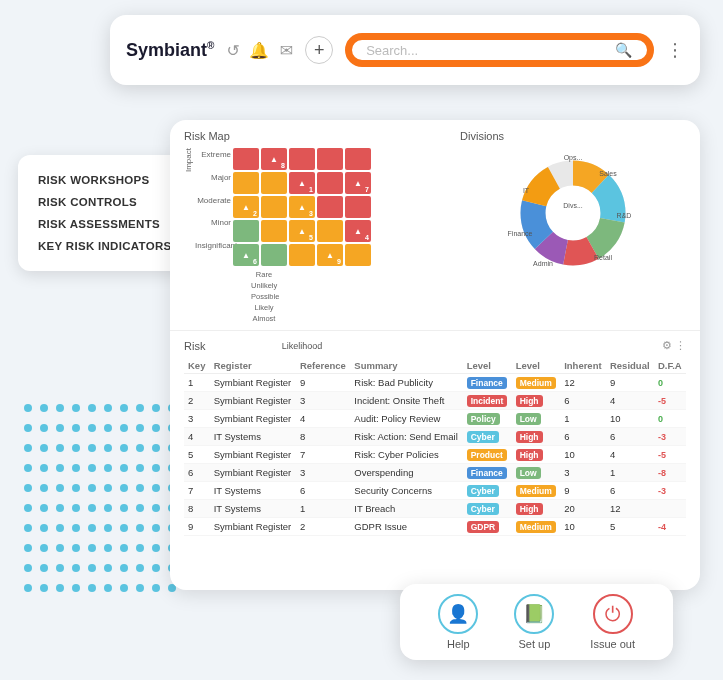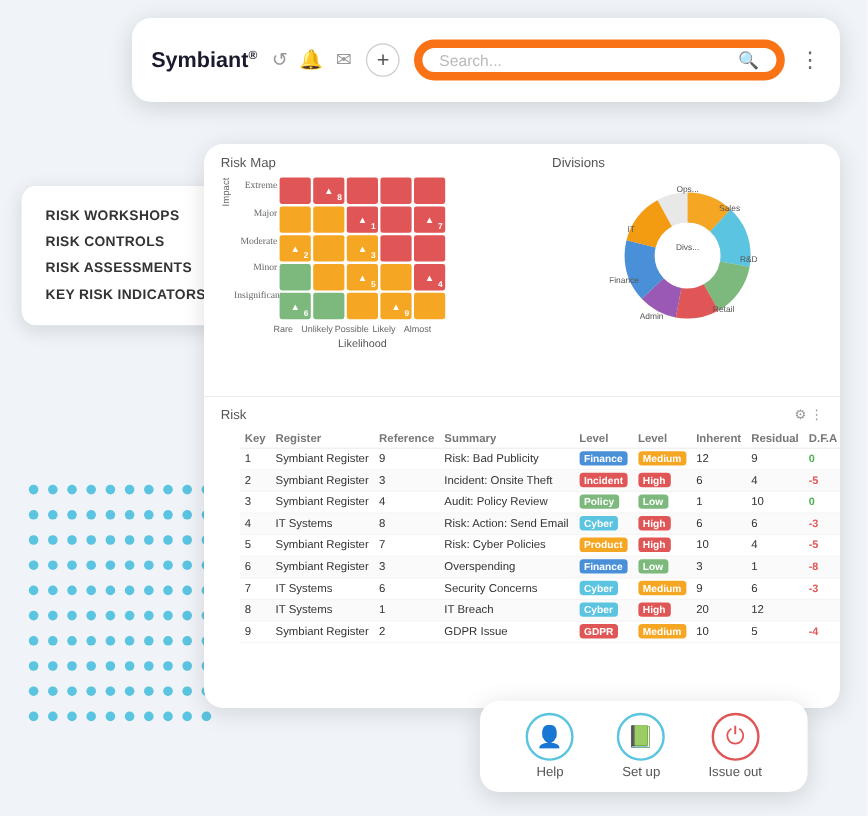--- a/index.html
+++ b/index.html
@@ -157,21 +157,20 @@
       justify-content: space-between;
       padding-bottom: 18px;
       padding-top: 2px;
     }
     .y-label {
       font-size: 8px;
       color: #666;
       writing-mode: horizontal-tb;
       text-align: right;
       width: 36px;
-      font-family: Liberation Serif, serif;
     }
     .heat-map-grid-area {
       display: flex;
       flex-direction: column;
     }
     .heat-row {
       display: flex;
       gap: 2px;
       margin-bottom: 2px;
     }
@@ -196,21 +195,21 @@
     .x-label {
       width: 26px;
       font-size: 7.5px;
       color: #666;
       text-align: center;
     }
     .x-axis-title {
       font-size: 9px;
       color: #555;
       text-align: center;
-      margin-top: 2px;
+      margin-top: 18px;
     }
 
     
     .divisions-container {
       flex: 0.9;
     }
     .donut-chart {
       width: 130px;
       height: 130px;
       margin: 0 auto;
@@ -229,21 +228,20 @@
     }
     .risk-table-title {
       font-size: 11px;
       color: #555;
       font-weight: 500;
     }
     .risk-table {
       width: 100%;
       border-collapse: collapse;
       font-size: 9.5px;
-      margin-left: 16px;
     }
     .risk-table th {
       text-align: left;
       color: #777;
       font-weight: 600;
       padding: 2px 4px;
       border-bottom: 1px solid #eee;
     }
     .risk-table td {
       padding: 3px 4px;
@@ -420,21 +418,21 @@
                   <div class="heat-cell" style="background: rgb(125, 184, 125);"></div>
                   <div class="heat-cell" style="background: rgb(245, 166, 35);"></div>
                   <div class="heat-cell" style="background: rgb(245, 166, 35); position: relative;">
                     <span style="font-size:8px;color:white;font-weight:bold;">▲</span>
                     <span style="font-size:7px;color:white;position:absolute;bottom:1px;right:2px;">9</span>
                   </div>
                   <div class="heat-cell" style="background: rgb(245, 166, 35);"></div>
                 </div>
               </div>
           </div>
-          <div class="heat-map-x-labels" style="margin-left:28px;">
+          <div class="heat-map-x-labels" style="margin-left:56px;flex-direction:column;">
             <div class="x-label">Rare</div>
             <div class="x-label">Unlikely</div>
             <div class="x-label">Possible</div>
             <div class="x-label">Likely</div>
             <div class="x-label">Almost</div>
           </div>
           <div class="x-axis-title" style="margin-left:38px;">Likelihood</div>
         </div>
       </div>
     </div>

